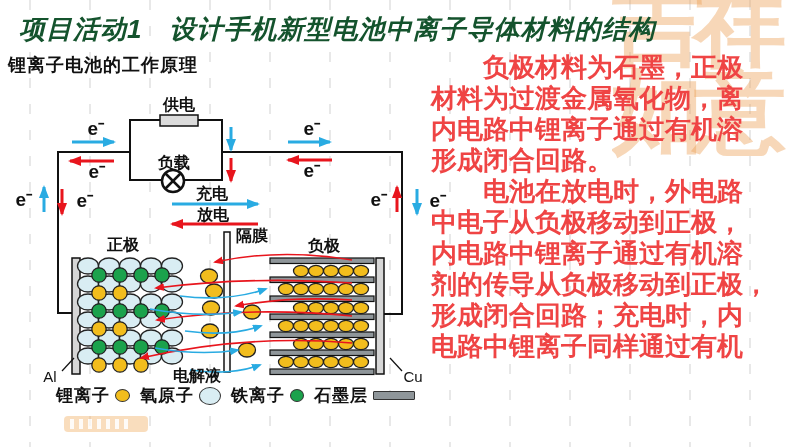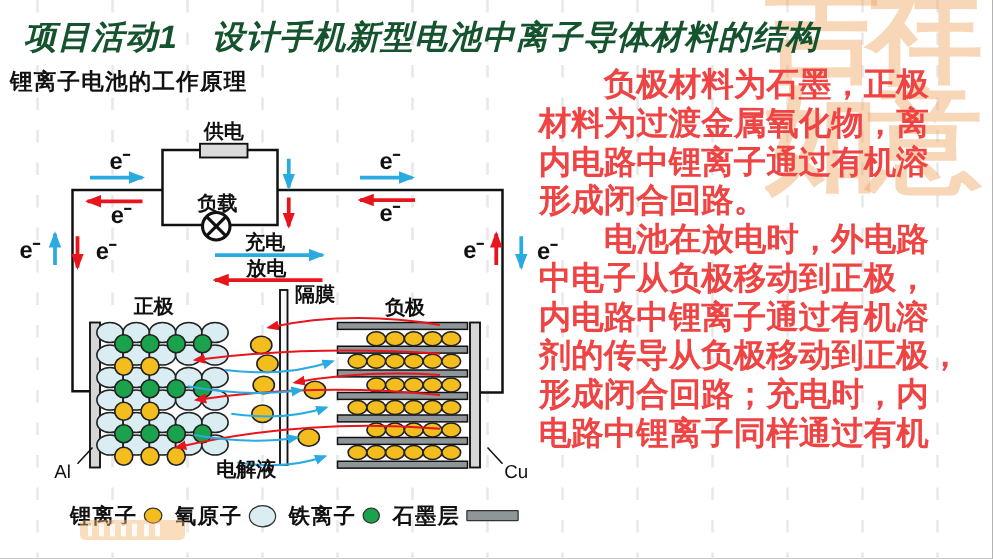--- a/index.html
+++ b/index.html
@@ -34,21 +34,21 @@
     color:#ef4444; font-size:26px; font-weight:bold; line-height:31px;
     font-family:"Liberation Serif", serif;
   }
   .body-text .bt-line{white-space:nowrap; height:31px;}
   .diagram{position:absolute; left:0; top:88px;}
   .diagram text{font-family:"Liberation Sans", sans-serif;}
   .cn-label{font-size:16px; font-weight:bold; fill:#111;}
   .e-label{font-size:19px; font-weight:bold; fill:#111; font-family:"DejaVu Sans", sans-serif;}
   .metal-label{font-size:15px; fill:#111; font-family:"Liberation Serif", serif;}
   .legend{
-    position:absolute; left:56px; top:401px; display:flex; align-items:center;
+    position:absolute; left:56px; top:384px; display:flex; align-items:center;
     font-size:17px; font-weight:bold; color:#111;
   }
   .legend .item{display:flex; align-items:center; margin-right:10px;}
   .legend .lbl{margin-right:5px; letter-spacing:1px;}
   .sw{display:inline-block; border:1.5px solid #333; box-sizing:border-box;}
   .sw-li{width:15px;height:13px;border-radius:50%;}
   .sw-o{width:22px;height:18px;border-radius:50%;}
   .sw-fe{width:14px;height:13px;border-radius:50%;}
   .sw-graphite{width:42px;height:9px;border-radius:1px;}
 </style>

